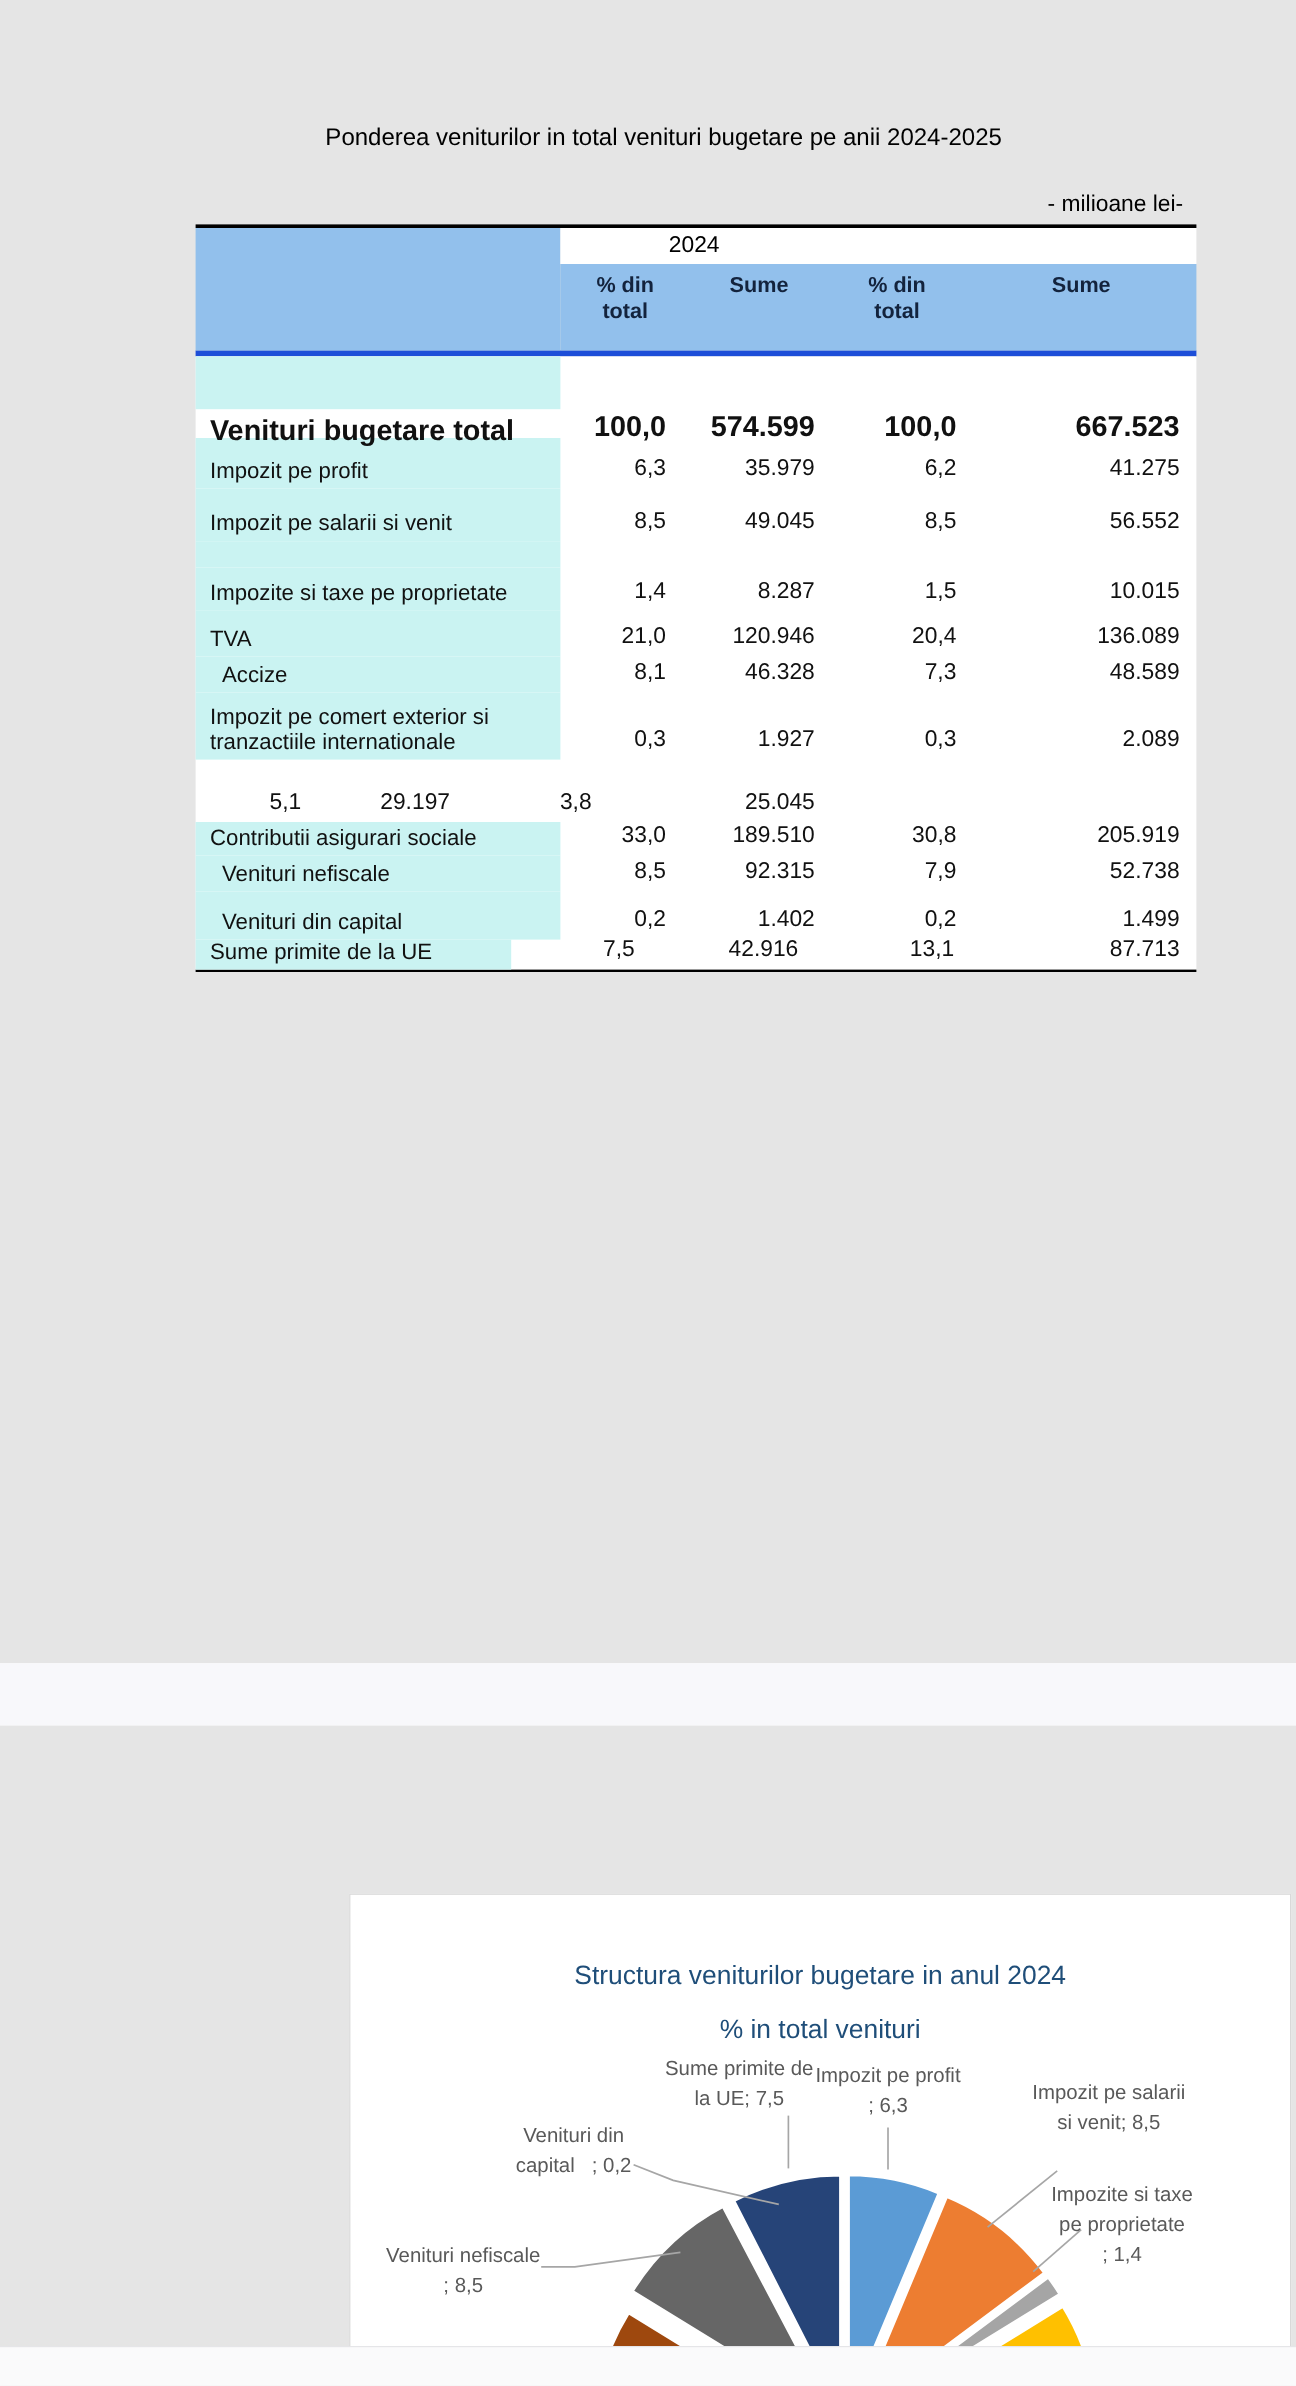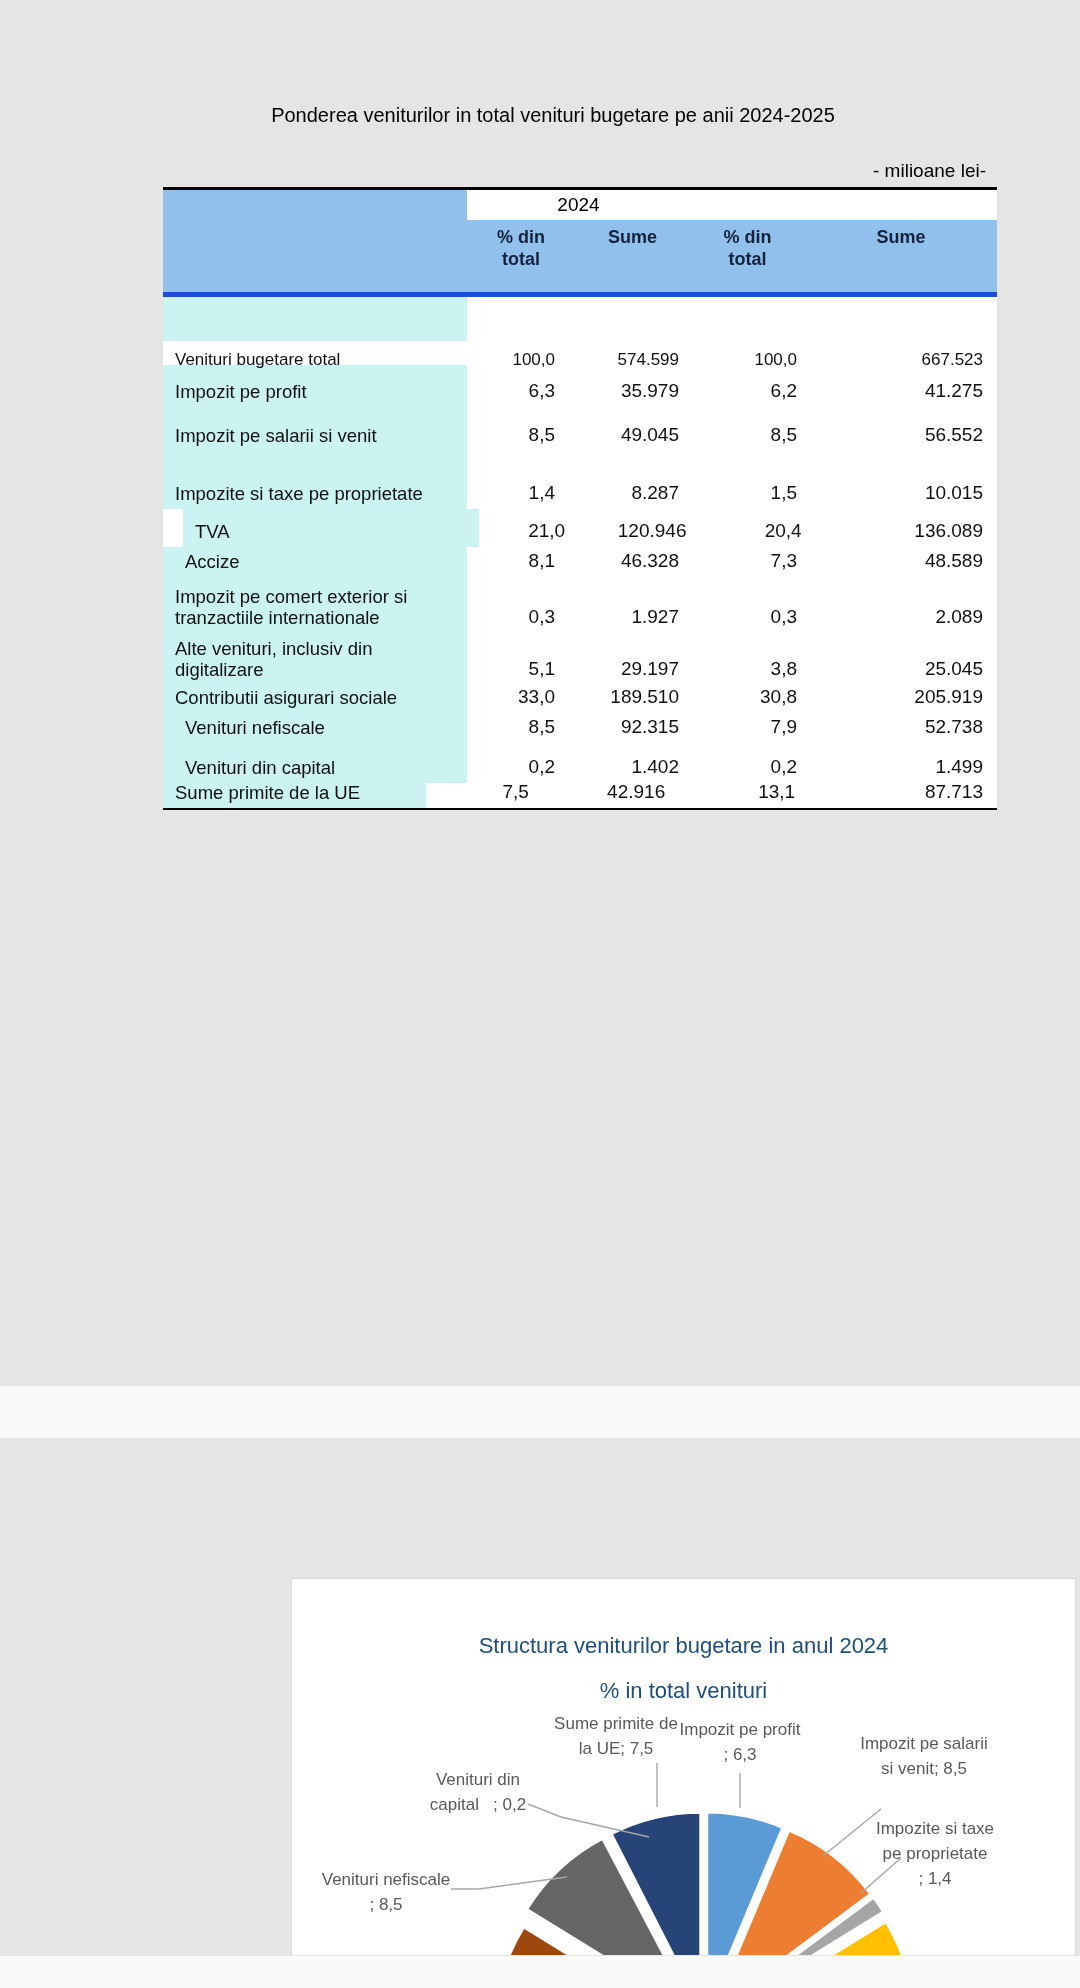--- a/index.html
+++ b/index.html
@@ -45,21 +45,21 @@
   .trow{display:flex;align-items:flex-end;}
   .c-label{
     width:304px;background:#caf3f2;align-self:stretch;display:flex;align-items:flex-end;
     font-size:18.5px;line-height:21px;padding:0 4px 5px 12px;box-sizing:border-box;
   }
   .c-val{font-size:19px;text-align:right;padding-bottom:5px;box-sizing:border-box;}
   .cv1{width:108px;padding-right:20px;}
   .cv2{width:115px;padding-right:11px;}
   .cv3{width:115px;padding-right:8px;}
   .cv4{width:192px;padding-right:14px;}
-  .trow.bold .c-label,.trow.bold .c-val{font-weight:normal;font-size:17px;margin-top:24px;}
+  .trow.bold .c-label,.trow.bold .c-val{font-weight:bold;font-size:24px;margin-top:24px;}
   .trow.indent .c-label{padding-left:22px;}
 
   
   .chart-box{
     position:absolute;left:291px;top:140px;width:785px;height:600px;
     background:#fff;border:1px solid #d9d9d9;box-sizing:border-box;
   }
   .chart-title{
     position:absolute;left:0;top:44px;width:783px;text-align:center;
     font-size:22px;line-height:45px;color:#1f4e79;
@@ -130,21 +130,21 @@
         </div>
         <div class="trow" style="height: 36px;">
           <div class="c-label">
             <span>Impozite si taxe pe proprietate</span>
           </div>
           <div class="c-val cv1">1,4</div>
           <div class="c-val cv2">8.287</div>
           <div class="c-val cv3">1,5</div>
           <div class="c-val cv4">10.015</div>
         </div>
-        <div class="trow" style="height: 38px; margin-left: 20px;">
+        <div class="trow" style="height: 38px;">
           <div class="c-label">
             <span>TVA</span>
           </div>
           <div class="c-val cv1">21,0</div>
           <div class="c-val cv2">120.946</div>
           <div class="c-val cv3">20,4</div>
           <div class="c-val cv4">136.089</div>
         </div>
         <div class="trow indent" style="height: 30px;">
           <div class="c-label">
@@ -158,23 +158,20 @@
         <div class="trow" style="height: 56px;">
           <div class="c-label">
             <span>Impozit pe comert exterior si<br>tranzactiile internationale</span>
           </div>
           <div class="c-val cv1">0,3</div>
           <div class="c-val cv2">1.927</div>
           <div class="c-val cv3">0,3</div>
           <div class="c-val cv4">2.089</div>
         </div>
         <div class="trow" style="height: 52px;">
-          <div class="c-label">
-            <span>Alte venituri, inclusiv din<br>digitalizare</span>
-          </div>
           <div class="c-val cv1">5,1</div>
           <div class="c-val cv2">29.197</div>
           <div class="c-val cv3">3,8</div>
           <div class="c-val cv4">25.045</div>
         </div>
         <div class="trow" style="height: 28px;">
           <div class="c-label">
             <span>Contributii asigurari sociale</span>
           </div>
           <div class="c-val cv1">33,0</div>

